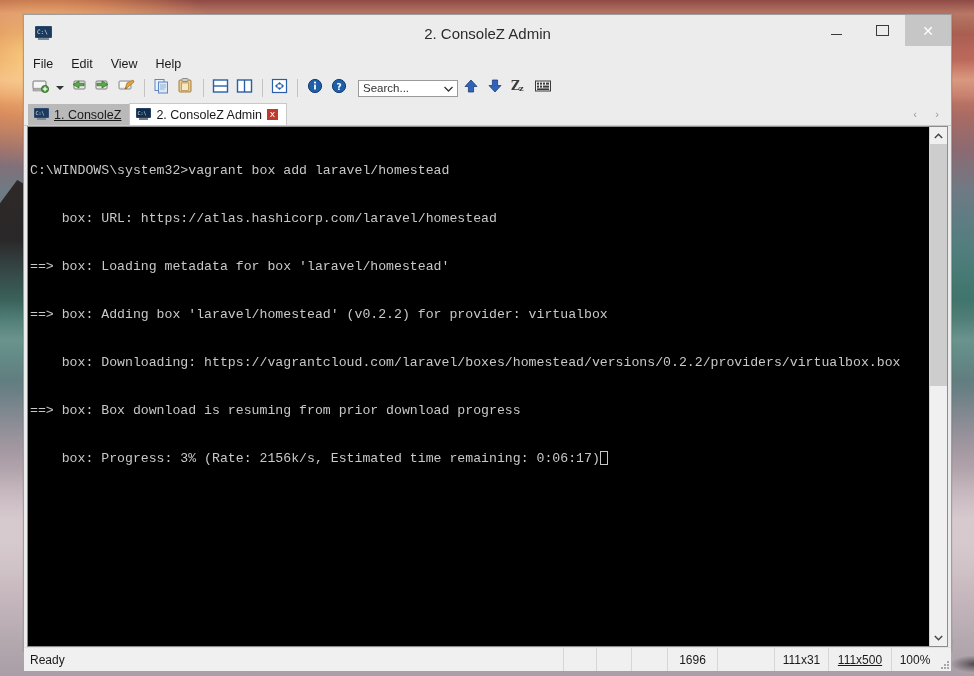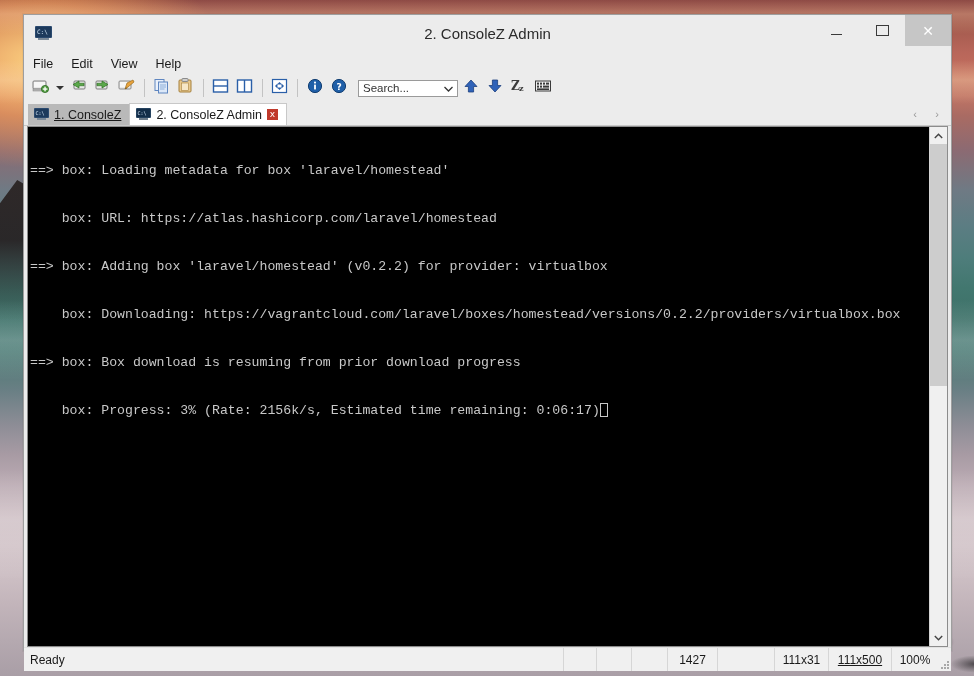--- a/index.html
+++ b/index.html
@@ -539,22 +539,23 @@
     </div>
 
     <div class="tabnav">
       <div class="tn">‹</div>
       <div class="tn">›</div>
     </div>
   </div>
 
   <div class="console-wrap">
     <div class="console">
+      <div class="line">C:\WINDOWS\system32&gt;vagrant box add laravel/homestead</div>
+      <div class="line">    box: URL: https://atlas.hashicorp.com/laravel/homestead</div>
       <div class="line">==&gt; box: Loading metadata for box 'laravel/homestead'</div>
-      <div class="line">    box: URL: https://atlas.hashicorp.com/laravel/homestead</div>
       <div class="line">==&gt; box: Adding box 'laravel/homestead' (v0.2.2) for provider: virtualbox</div>
       <div class="line">    box: Downloading: https://vagrantcloud.com/laravel/boxes/homestead/versions/0.2.2/providers/virtualbox.box</div>
       <div class="line">==&gt; box: Box download is resuming from prior download progress</div>
       <div class="line"><span>    box: Progress: 3% (Rate: 2156k/s, Estimated time remaining: 0:06:17)</span><span class="cursor"></span></div>
     </div>
 
     <div class="vscroll">
       <div class="vs-btn">
         <svg width="9" height="6" viewBox="0 0 9 6">
             <path d="M0.8 5 L4.5 1.2 L8.2 5" fill="none" stroke="#444" stroke-width="1.4"></path>
@@ -567,21 +568,21 @@
           </svg>
       </div>
     </div>
   </div>
 
   <div class="statusbar">
     <div class="sb-cell first" style="width:540px;">Ready</div>
     <div class="sb-cell center" style="width:33px;"></div>
     <div class="sb-cell center" style="width:35px;"></div>
     <div class="sb-cell center" style="width:36px;"></div>
-    <div class="sb-cell center" style="width:50px;">1427</div>
+    <div class="sb-cell center" style="width:50px;">1696</div>
     <div class="sb-cell center" style="width:57px;"></div>
     <div class="sb-cell center" style="width:54px;">111x31</div>
     <div class="sb-cell center" style="width:63px;text-decoration:underline;">111x500</div>
     <div class="sb-cell center" style="width:46px; border-right:none;">100%</div>
     <div class="sb-grip">
       <i style="right:0px; bottom:0px;"></i>
       <i style="right:3px; bottom:0px;"></i>
       <i style="right:6px; bottom:0px;"></i>
       <i style="right:0px; bottom:3px;"></i>
       <i style="right:3px; bottom:3px;"></i>

